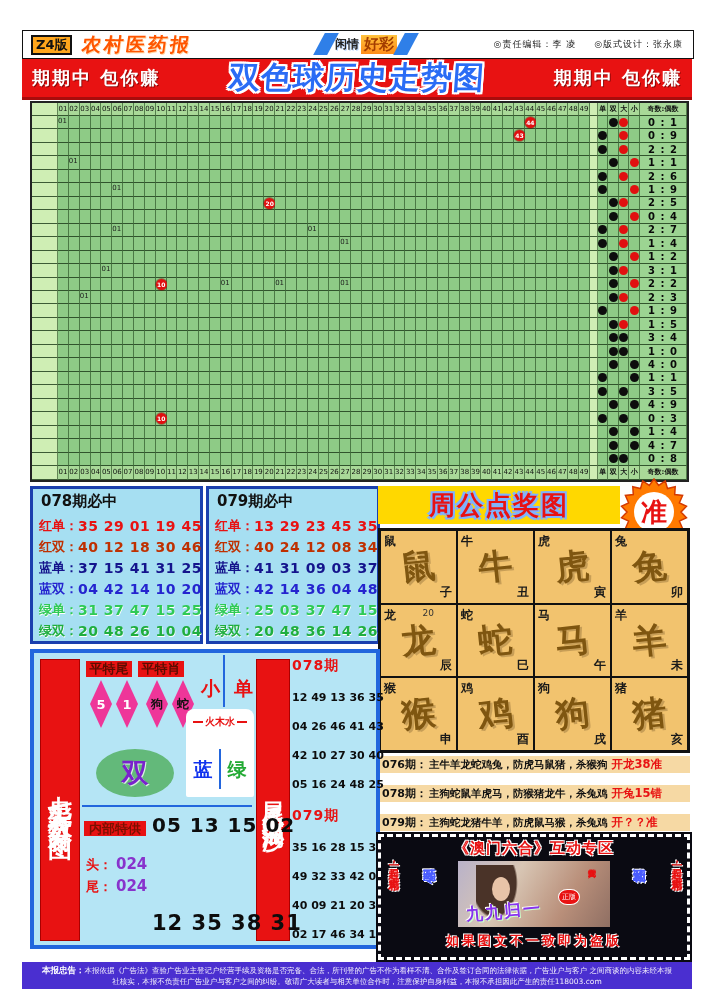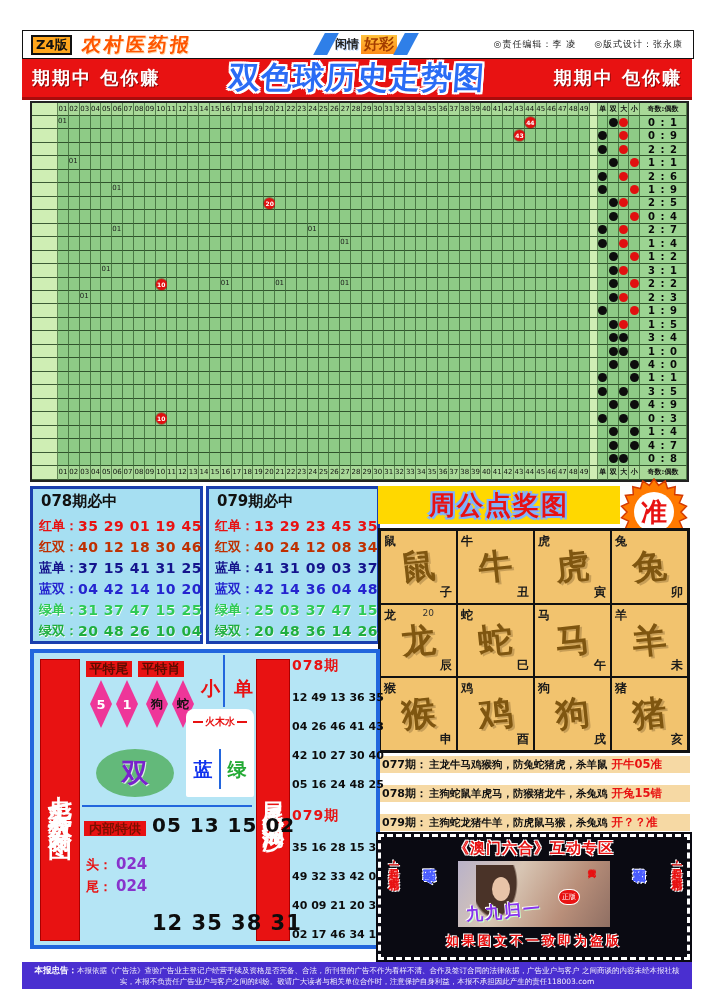--- a/index.html
+++ b/index.html
@@ -113,21 +113,21 @@
   .photo{position:relative;width:152px;height:66px;background:linear-gradient(120deg,#b9b2c9 0%,#d8c6b4 35%,#b98f7a 70%,#8f6f63 100%);overflow:hidden;}
   .hair{position:absolute;left:18px;top:4px;width:46px;height:60px;background:radial-gradient(ellipse at 40% 30%,#4a3328 55%,transparent 60%);}
   .face{position:absolute;left:34px;top:16px;width:18px;height:24px;border-radius:50%;background:#e8c4a8;}
   .overlay-main{position:absolute;left:8px;bottom:4px;font-size:17px;font-weight:900;color:#8833ee;transform:rotate(-5deg);letter-spacing:2px;text-shadow:-1px -1px 0 #fff,1px 1px 0 #ccffcc;}
   .overlay-side{position:absolute;right:14px;top:2px;writing-mode:vertical-rl;text-orientation:upright;font-size:8px;font-weight:900;color:#e81212;background:rgba(255,255,255,.25);}
   .overlay-tag{position:absolute;right:30px;bottom:22px;background:#e81212;color:#fff;font-size:7px;border-radius:50%/60%;padding:2px 3px;border:1px solid #fff;}
   .mc-footer{text-align:center;font-size:13px;font-weight:900;color:#e81212;letter-spacing:3px;margin-top:2px;
     text-shadow:-1px -1px 0 #fff,1px 1px 0 #fff;}
 
   
-  .disclaimer{left:22px;top:962px;width:670px;height:27px;background:#4a2fd0;color:#f2eefc;font-size:7.5px;line-height:1.45;padding:2px 12px;box-sizing:border-box;text-align:center;}
+  .disclaimer{left:22px;top:962px;width:670px;height:27px;background:#4a2fd0;color:#f2eefc;font-size:7.5px;line-height:1.45;padding:2px 20px;box-sizing:border-box;text-align:center;}
   .disc-label{font-weight:900;color:#ffffff;font-size:8.5px;}
 </style>
 </head>
 <body>
 
 <div class="page">
 
   <div class="abs masthead">
     <span class="edition">Z4版</span>
     <span class="paper-name">农村医药报</span>
@@ -1981,23 +1981,23 @@
       </div>
       <div class="z-cell">
         <div class="z-name">猪</div>
         <div class="z-art">猪</div>
         <div class="z-branch">亥</div>
       </div>
     </div>
 
   <div class="abs predictions" id="predictions">
       <div class="pred-row">
-        <div class="pred-issue">077期：</div>
-        <div class="pred-text">主龙牛马鸡猴狗，防兔蛇猪虎，杀羊鼠</div>
-        <div class="pred-result">开牛05准</div>
+        <div class="pred-issue">076期：</div>
+        <div class="pred-text">主牛羊龙蛇鸡兔，防虎马鼠猪，杀猴狗</div>
+        <div class="pred-result">开龙38准</div>
       </div>
       <div class="pred-row">
         <div class="pred-issue">078期：</div>
         <div class="pred-text">主狗蛇鼠羊虎马，防猴猪龙牛，杀兔鸡</div>
         <div class="pred-result">开兔15错</div>
       </div>
       <div class="pred-row">
         <div class="pred-issue">079期：</div>
         <div class="pred-text">主狗蛇龙猪牛羊，防虎鼠马猴，杀兔鸡</div>
         <div class="pred-result">开？？准</div>

